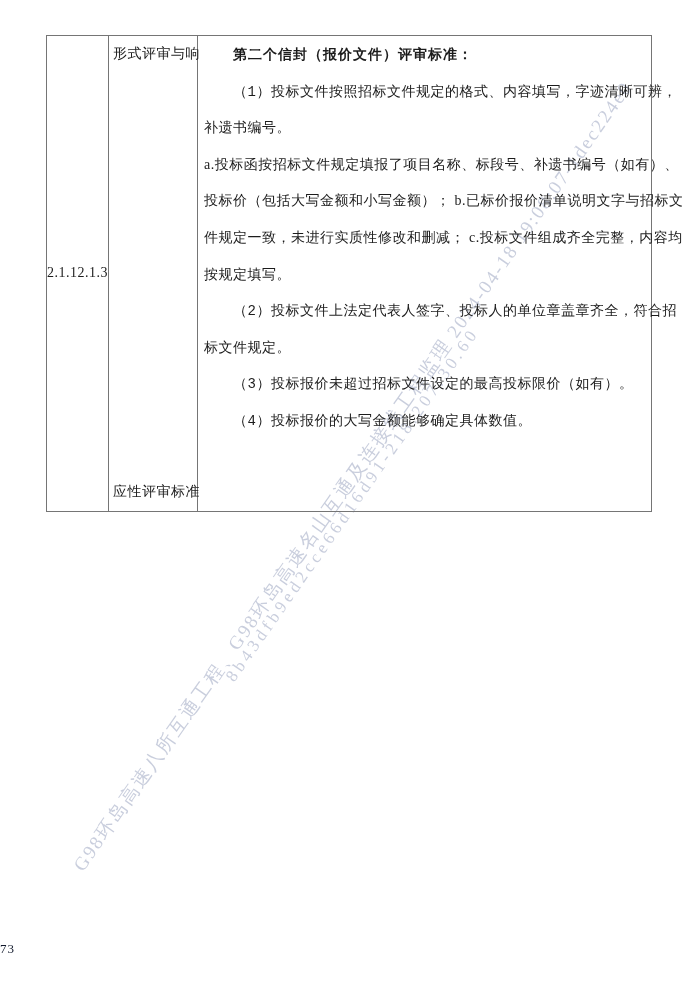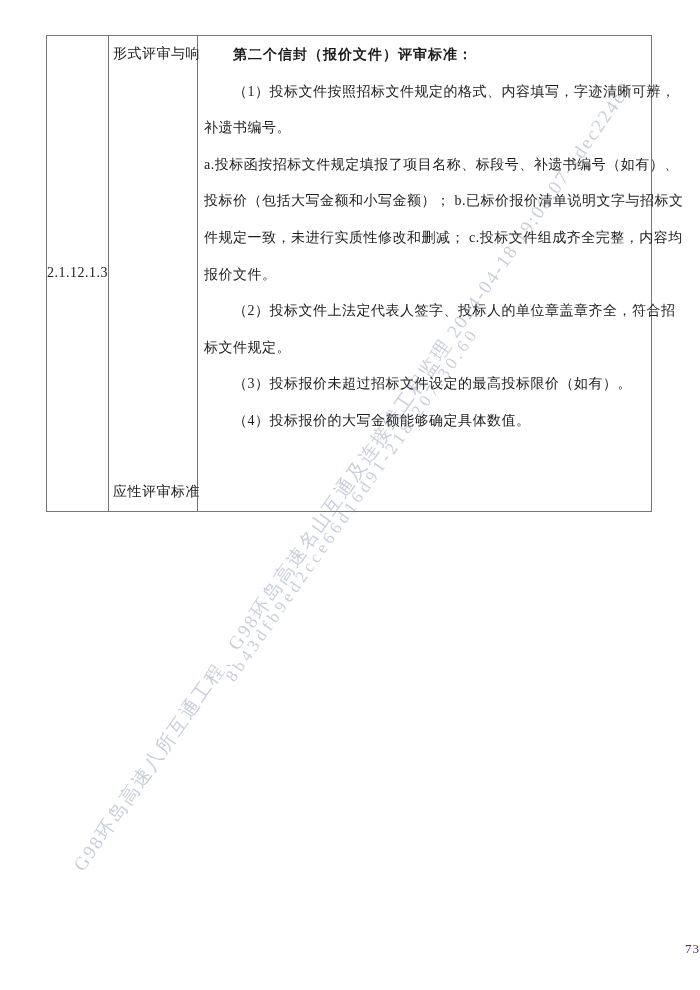--- a/index.html
+++ b/index.html
@@ -53,30 +53,30 @@
   .cell-content{
     flex:1;
     padding:1px 8px 0 6px;
     font-size:14px;
   }
   .cline{
     line-height:36.6px;
     white-space:nowrap;
     letter-spacing:0.5px;
   }
-  .cline.indent{padding-left:29px;}
+  .cline.indent{padding-left:29px;font-family:Liberation Mono, monospace;}
   .cline.bold{font-weight:bold;letter-spacing:1px;}
   
   .pageno{
     position:absolute;
     z-index:2;
     left:0;right:0;top:941px;
-    text-align:right;
+    text-align:left;
     font-size:13px;
-    color:#4c1d95;
+    color:#0f172a;
     letter-spacing:1px;
   }
 </style>
 </head>
 <body>
 
 <div class="page">
 
   <div class="wm wm1">G98环岛高速八所互通工程、G98环岛高速名山互通及连接线工程监理  2024-04-18 19:08:07-1dec224e0</div>
   <div class="wm wm2">8b43dfb9ed2cce66d16d91-218.207.30.60</div>
@@ -90,21 +90,21 @@
         <div class="cline">形式评审与响</div>
         <div class="cline">应性评审标准</div>
       </div>
     <div class="cell cell-content">
         <div class="cline bold indent">第二个信封（报价文件）评审标准：</div>
         <div class="cline indent">（1）投标文件按照招标文件规定的格式、内容填写，字迹清晰可辨，</div>
         <div class="cline">补遗书编号。</div>
         <div class="cline">a.投标函按招标文件规定填报了项目名称、标段号、补遗书编号（如有）、</div>
         <div class="cline">投标价（包括大写金额和小写金额）；  b.已标价报价清单说明文字与招标文</div>
         <div class="cline">件规定一致，未进行实质性修改和删减；  c.投标文件组成齐全完整，内容均</div>
-        <div class="cline">报价文件。</div>
+        <div class="cline">按规定填写。</div>
         <div class="cline indent">（2）投标文件上法定代表人签字、投标人的单位章盖章齐全，符合招</div>
         <div class="cline">标文件规定。</div>
         <div class="cline indent">（3）投标报价未超过招标文件设定的最高投标限价（如有）。</div>
         <div class="cline indent">（4）投标报价的大写金额能够确定具体数值。</div>
       </div>
   </div>
 
   <div class="pageno">73</div>
 
 </div>

